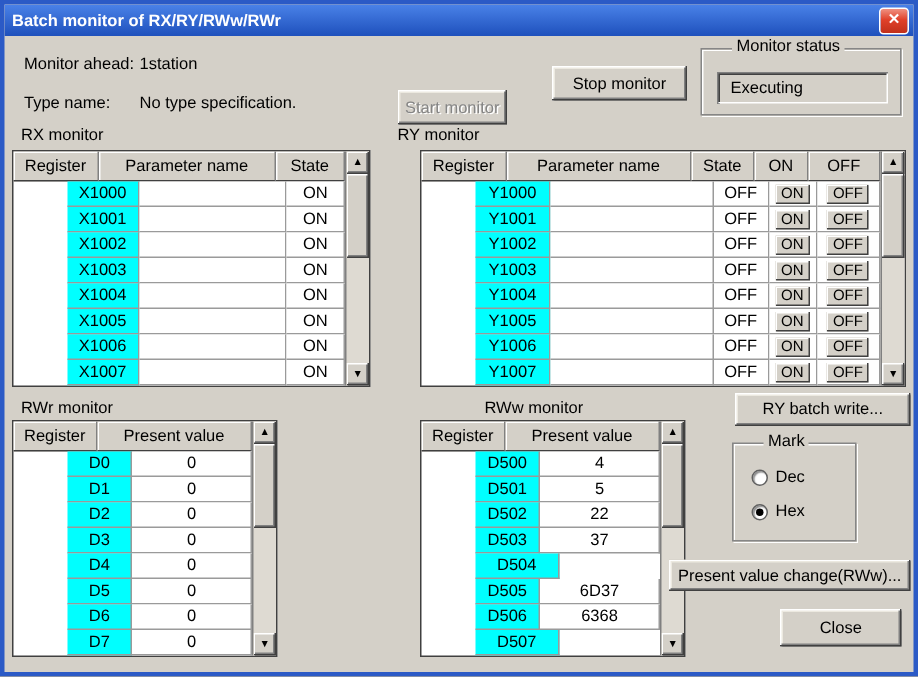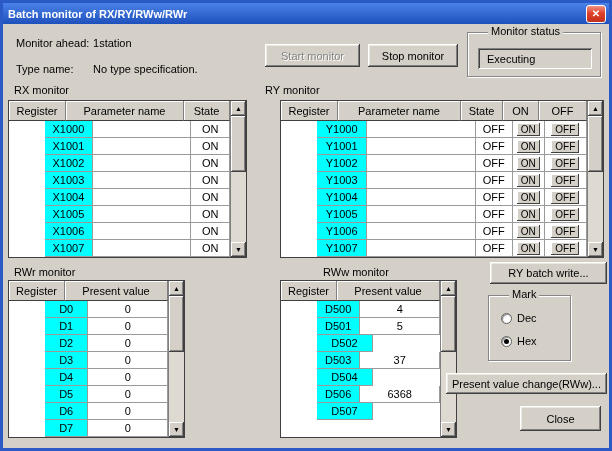--- a/index.html
+++ b/index.html
@@ -108,21 +108,21 @@
 
     <div class="lbl" style="left:13px;top:13px;">
       <span class="cap">Monitor ahead:</span>
       <span>1station</span>
     </div>
     <div class="lbl" style="left:13px;top:39px;">
       <span class="cap">Type name:</span>
       <span>No type specification.</span>
     </div>
 
-    <button class="btn disabled" style="left:262px;top:20px;width:95px;height:23px;">Start monitor</button>
+    <button class="btn disabled" style="left:262px;top:36px;width:73px;height:23px;">Start monitor</button>
     <button class="btn" style="left:365px;top:20px;width:90px;height:23px;">Stop monitor</button>
 
     <div class="groupbox" style="left:464px;top:8px;width:134px;height:45px;">
       <span class="group-label">Monitor status</span>
       <div class="status-field">
         <span>Executing</span>
       </div>
     </div>
 
     <div class="lbl" style="left:11px;top:60px;">RX monitor</div>
@@ -356,27 +356,32 @@
         <div class="trow">
             <div class="td c0 reg">D500</div>
             <div class="td c1">4</div>
           </div>
         <div class="trow">
             <div class="td c0 reg">D501</div>
             <div class="td c1">5</div>
           </div>
         <div class="trow">
             <div class="td c0 reg">D502</div>
+            <div class="td c1">22</div>
           </div>
         <div class="trow">
             <div class="td c0 reg">D503</div>
             <div class="td c1">37</div>
           </div>
         <div class="trow">
             <div class="td c0 reg">D504</div>
+          </div>
+        <div class="trow">
+            <div class="td c0 reg">D505</div>
+            <div class="td c1">6D37</div>
           </div>
         <div class="trow">
             <div class="td c0 reg">D506</div>
             <div class="td c1">6368</div>
           </div>
         <div class="trow">
             <div class="td c0 reg">D507</div>
           </div>
       </div>
       <div class="vscroll">

